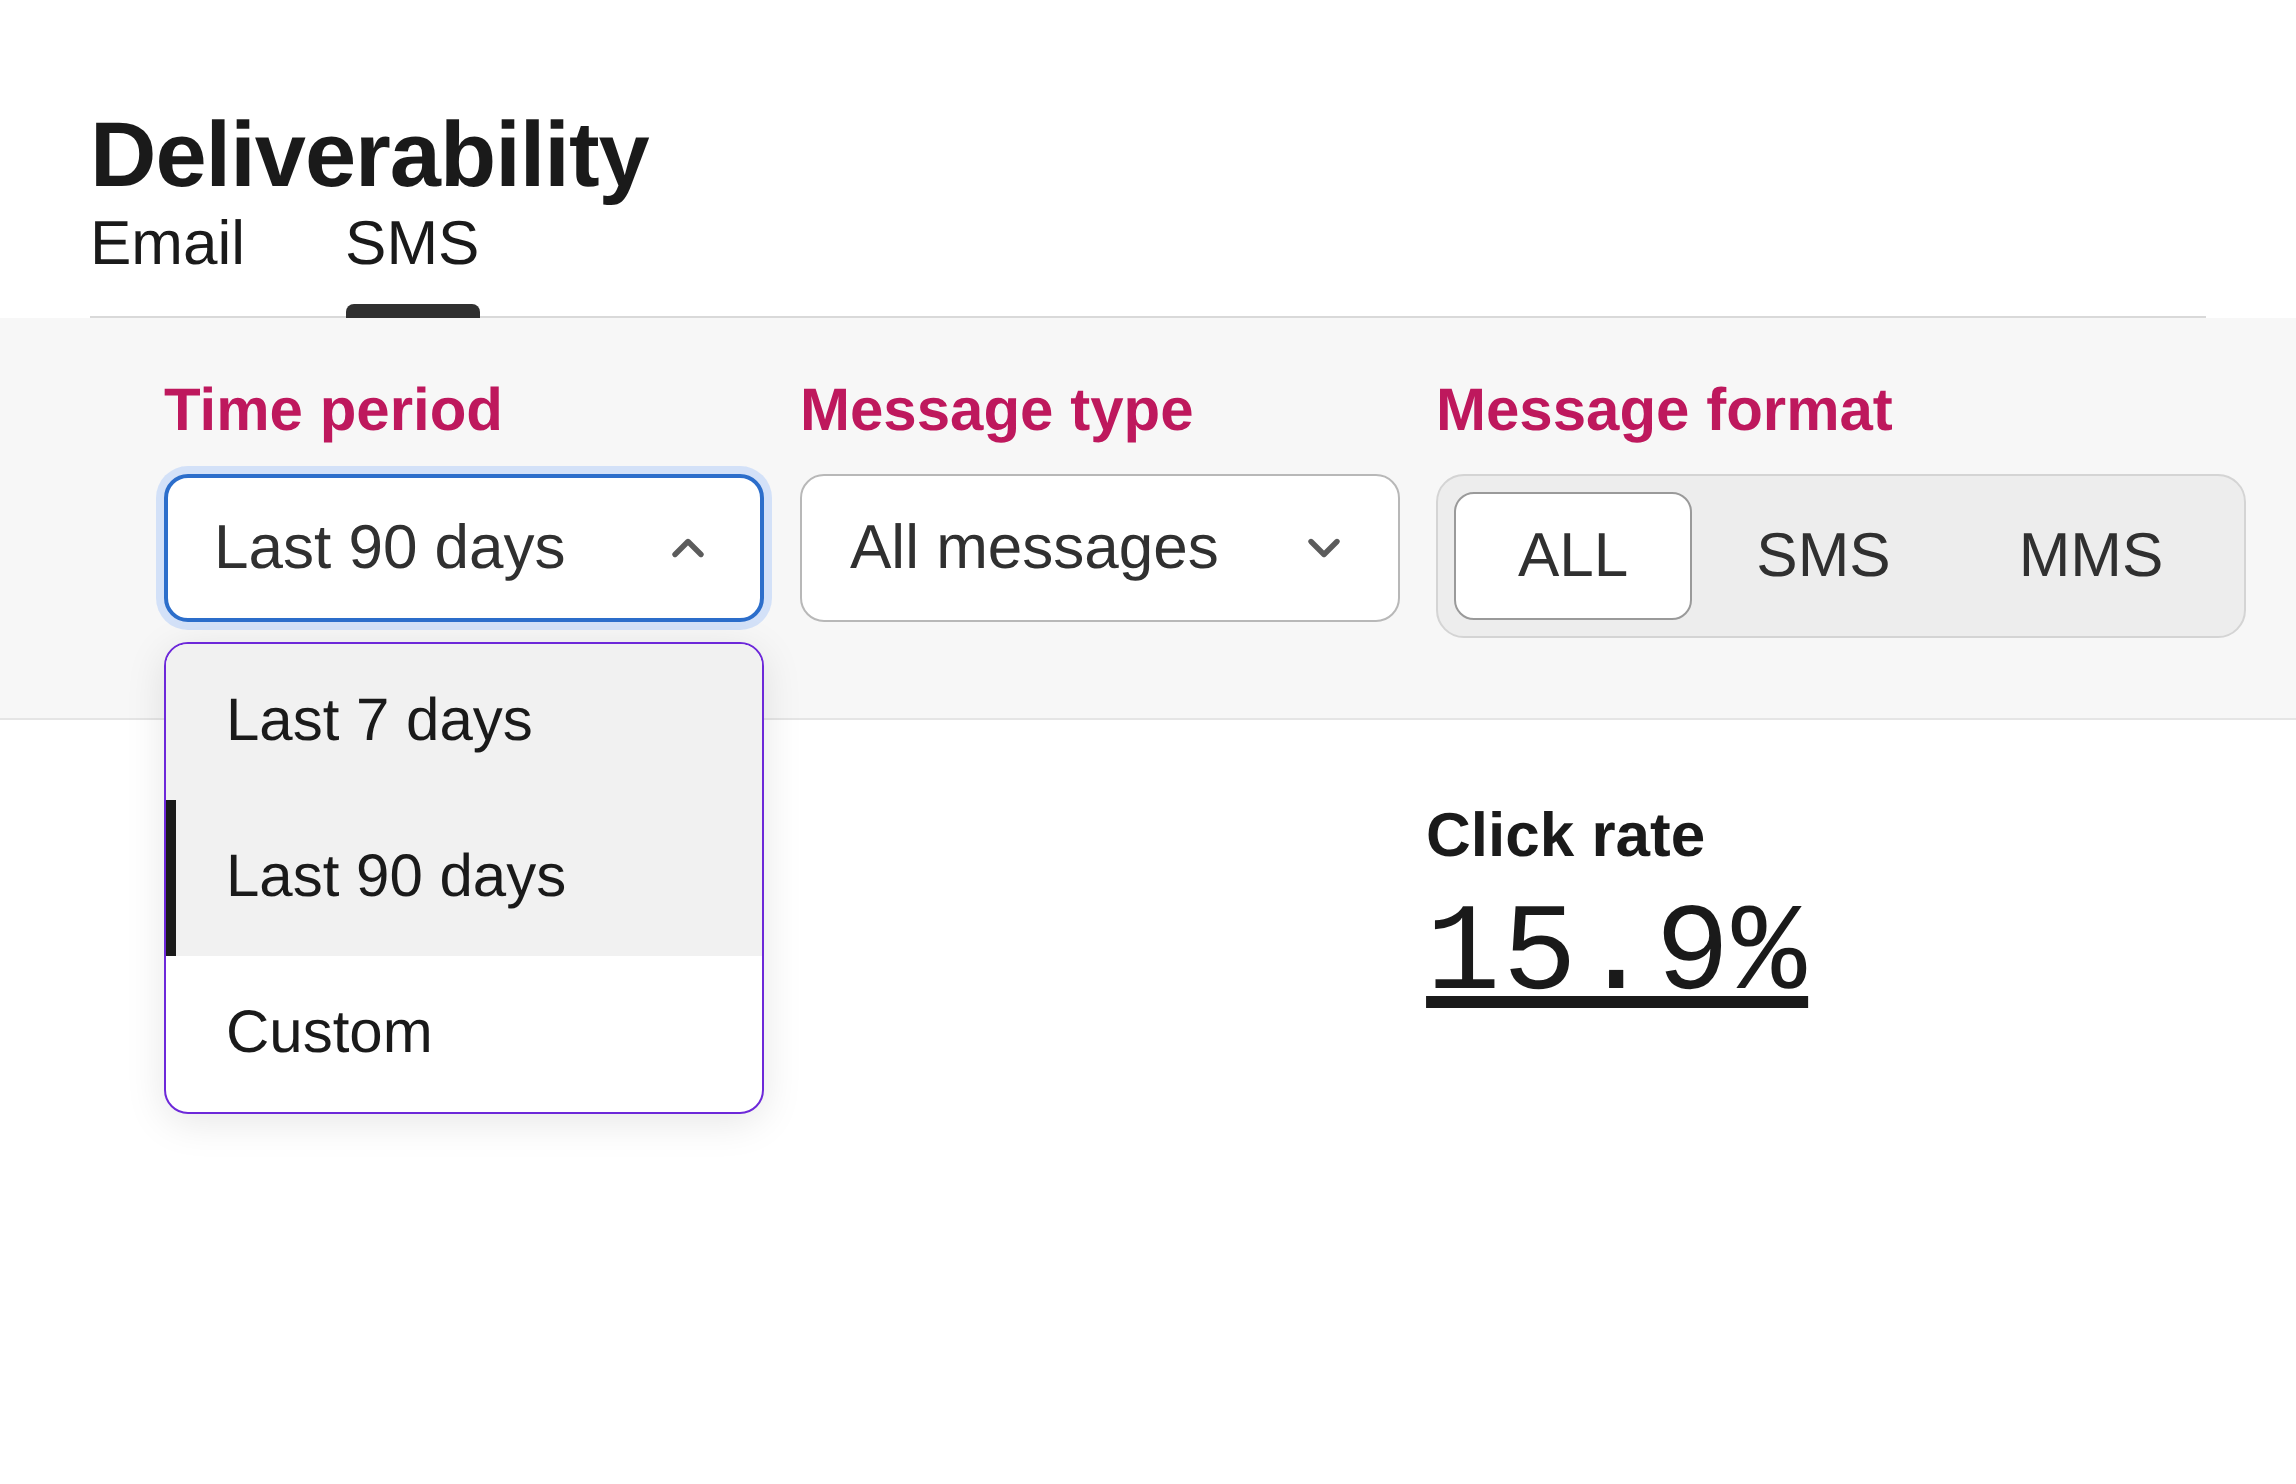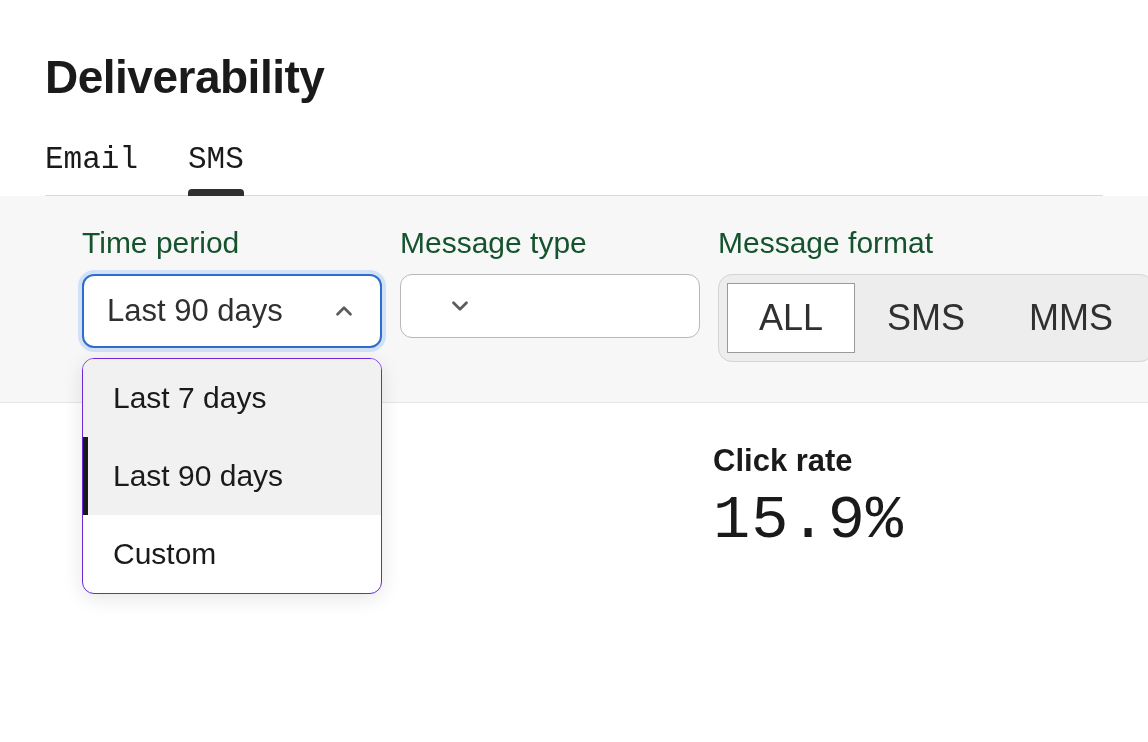--- a/index.html
+++ b/index.html
@@ -16,35 +16,33 @@
       overflow: hidden;
     }
     .header {
       padding: 50px 45px 0 45px;
       background: #ffffff;
     }
     .page-title {
       font-size: 46px;
       font-weight: 600;
       color: #1a1a1a;
-      margin-bottom: 38px;
       letter-spacing: -0.5px;
     }
     .tabs {
       display: flex;
       gap: 50px;
       border-bottom: 1px solid #d9d9d9;
     }
     .tab {
       font-size: 31px;
       color: #1a1a1a;
       padding-bottom: 18px;
       cursor: pointer;
       position: relative;
-      font-family: Liberation Mono, monospace;
     }
     .tab.active::after {
       content: "";
       position: absolute;
       left: 0;
       right: 0;
       bottom: -1px;
       height: 7px;
       background: #303030;
       border-radius: 4px 4px 0 0;
@@ -56,22 +54,22 @@
       display: flex;
       gap: 18px;
       align-items: flex-start;
     }
     .filter-group {
       display: flex;
       flex-direction: column;
     }
     .filter-label {
       font-size: 30px;
-      font-weight: 400;
-      color: #14532d;
+      font-weight: 700;
+      color: #be185d;
       margin-bottom: 14px;
     }
     .dropdown-button {
       display: flex;
       align-items: center;
       justify-content: space-between;
       background: #ffffff;
       border: 1px solid #b8b8b8;
       border-radius: 12px;
       padding: 18px 24px;
@@ -135,24 +133,24 @@
     .segmented {
       display: flex;
       background: #ededed;
       border: 1px solid #d4d4d4;
       border-radius: 14px;
       padding: 8px;
       gap: 0;
     }
     .segment {
       padding: 14px 32px;
-      font-size: 36px;
+      font-size: 31px;
       color: #303030;
       cursor: pointer;
-      border-radius: 0;
+      border-radius: 10px;
     }
     .segment.active {
       background: #ffffff;
       border: 1px solid #9a9a9a;
       padding: 13px 31px;
     }
     .metrics {
       padding: 40px 82px 0 82px;
       display: flex;
       gap: 200px;
@@ -167,20 +165,21 @@
       font-weight: 600;
       color: #1a1a1a;
       margin-bottom: 6px;
     }
     .metric-value {
       font-family: "Courier New", Courier, monospace;
       font-size: 62px;
       font-weight: 500;
       color: #1a1a1a;
       letter-spacing: 1px;
+      text-decoration: underline;
     }
     .metric-left {
       position: relative;
       top: 0;
     }
     .metric-left .metric-value {
       position: relative;
       top: 4px;
     }
   </style>
@@ -212,20 +211,21 @@
         <div class="dropdown-item highlighted">Last 7 days</div>
         <div class="dropdown-item selected">Last 90 days</div>
         <div class="dropdown-item">Custom</div>
       </div>
     </div>
   </div>
 
   <div class="filter-group">
     <div class="filter-label">Message type</div>
     <div class="dropdown-button">
+      <span>All messages</span>
       <span class="chevron">
         <svg viewBox="0 0 24 24" fill="none" stroke="#5c5c5c" stroke-width="2.5" stroke-linecap="round" stroke-linejoin="round">
             <polyline points="6 9 12 15 18 9"></polyline>
           </svg>
       </span>
     </div>
   </div>
 
   <div class="filter-group">
     <div class="filter-label">Message format</div>

